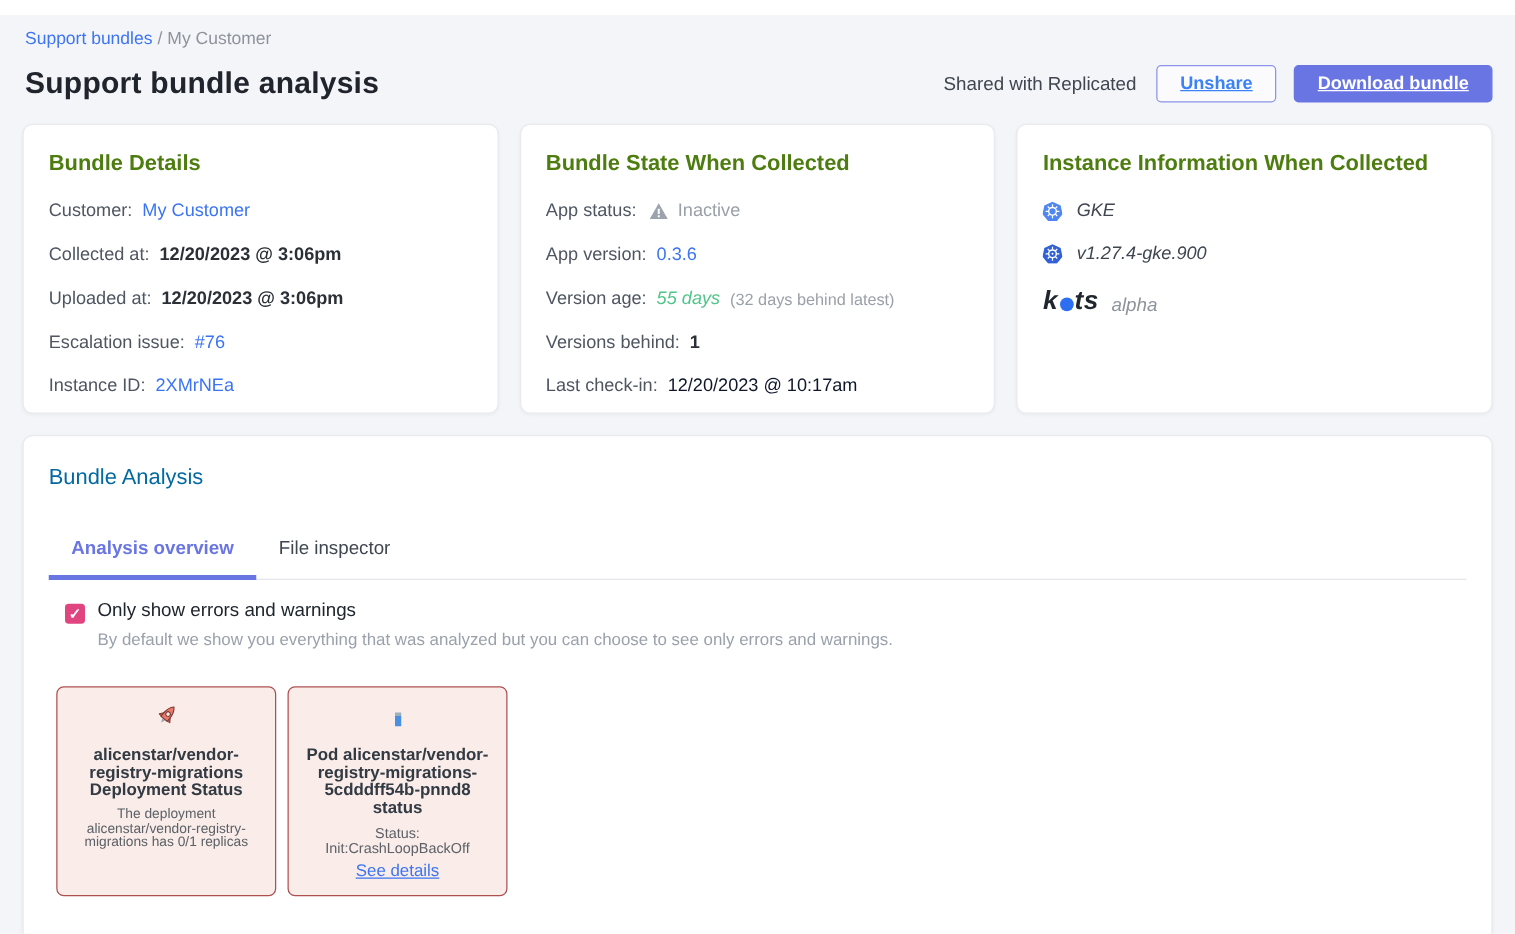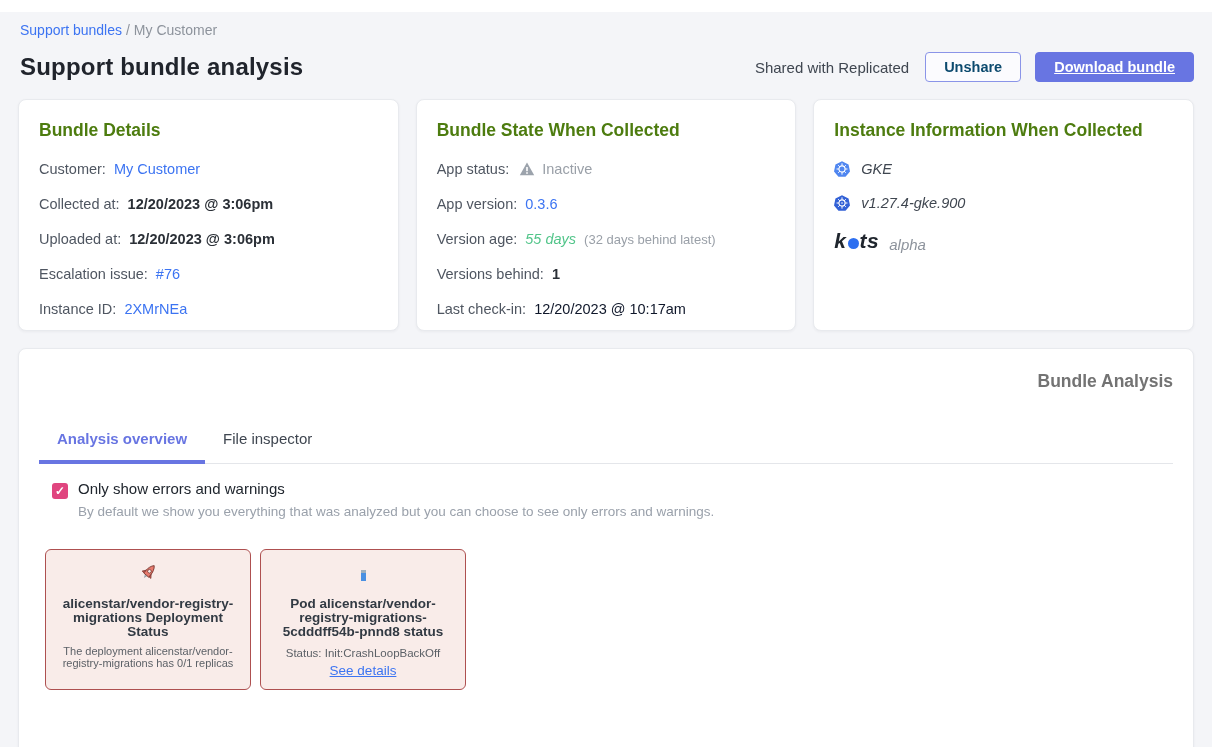--- a/index.html
+++ b/index.html
@@ -17,21 +17,21 @@
   .breadcrumb a { color:#3c74f2; text-decoration:none; cursor:pointer; }
   .breadcrumb .sep { margin:0 4px; color:#8d939c; }
 
   
   .header-row { display:flex; align-items:center; margin:14px 0 0 2px; }
   .page-title { font-size:24px; font-weight:800; color:#20242c; letter-spacing:.2px; }
   .header-actions { margin-left:auto; display:flex; align-items:center; gap:14px; }
   .shared-text { font-size:15px; color:#3f4650; margin-right:2px; }
   .btn { font-family:"Liberation Sans", sans-serif; font-size:14.5px; font-weight:700;
          border-radius:4px; height:30px; padding:0 18px; cursor:pointer; }
-  .btn-outline { background:#fbfbfe; color:#0c4a6e; border:1px solid #8a94e8; }
+  .btn-outline { background:#fbfbfe; color:#3b82f6; border:1px solid #8a94e8;text-decoration:underline; }
   .btn-primary { background:#6875e2; color:#ffffff; border:1px solid #6875e2;text-decoration:underline; }
 
   
   .cards-row { display:flex; gap:17px; margin-top:17px; }
   .info-card {
     flex:1; background:#ffffff; border:1px solid #e8eaee; border-radius:8px;
     box-shadow:0 1px 3px rgba(30,40,60,.05); height:232px; padding:20px 20px;
   }
   .card-title { font-size:17.5px; font-weight:700; color:#4d7c0f; margin-bottom:20px; }
   .row { font-size:14.5px; color:#4f5661; margin-bottom:19px; display:flex; align-items:center; }
@@ -52,37 +52,37 @@
   .kots-logo { font-size:21px; font-weight:800; color:#20262e; letter-spacing:.5px; display:flex; align-items:center; margin-right:10px; }
   .kots-o { width:11px; height:11px; border-radius:50%; background:#2d6ff0; display:inline-block; margin:4px 1px 0 1px; }
   .kots-badge { color:#8d939c; font-size:15px; }
 
   
   .analysis-card {
     margin-top:17px; background:#ffffff; border:1px solid #e8eaee;
     border-radius:8px 8px 0 0; box-shadow:0 1px 3px rgba(30,40,60,.05);
     height:402px; padding:22px 20px;
   }
-  .analysis-title { font-size:17.5px; font-weight:700; color:#737373;text-align:right; }
+  .analysis-title { font-size:17.5px; font-weight:400; color:#0369a1; }
   .tabs { display:flex; margin:28px 0 0 0; border-bottom:1px solid #e4e6ea; }
   .tab { font-size:15px; padding:10px 18px 13px 18px; cursor:pointer; color:#3f4650; }
   .tab.active { color:#6875e2; font-weight:700; border-bottom:4px solid #6875e2; margin-bottom:-1px; }
 
   .filter-row { display:flex; margin:16px 0 0 13px; }
   .checkbox {
     width:16px; height:16px; border-radius:3px; background:#e0457f; margin:3px 10px 0 0;
     color:#ffffff; font-size:12px; font-weight:700; text-align:center; line-height:16px; cursor:pointer;
     flex:0 0 auto;
   }
   .filter-label { font-size:15px; color:#20262e; }
   .filter-desc { font-size:13.5px; color:#9aa1ab; margin-top:7px; }
 
   .results-row { display:flex; gap:9px; margin:30px 0 0 6px; }
   .result-card {
-    width:206px; min-height:126px; background:#f9ece9; border:1px solid #ae5050;
+    width:176px; min-height:126px; background:#f9ece9; border:1px solid #ae5050;
     border-radius:6px; padding:12px 10px 10px 10px; text-align:center;
   }
   .result-icon-wrap { height:26px; display:flex; align-items:center; justify-content:center; }
   .result-title { font-size:13.5px; font-weight:700; color:#323a43; line-height:14px; margin-top:9px; }
   .result-detail { font-size:11px; color:#5c6167; line-height:11.5px; margin-top:7px; }
   .result-detail-b { font-size:11.5px; color:#5c6167; margin-top:8px; }
   .see-details { display:inline-block; font-size:13.5px; color:#3c74f2; text-decoration:underline; margin-top:4px; cursor:pointer; }
   .mini-img-icon { width:5px; height:11px; background:linear-gradient(to bottom,#9fb0bd 0 3px,#4a90e2 3px 100%); display:inline-block; }
 </style>
 </head>

